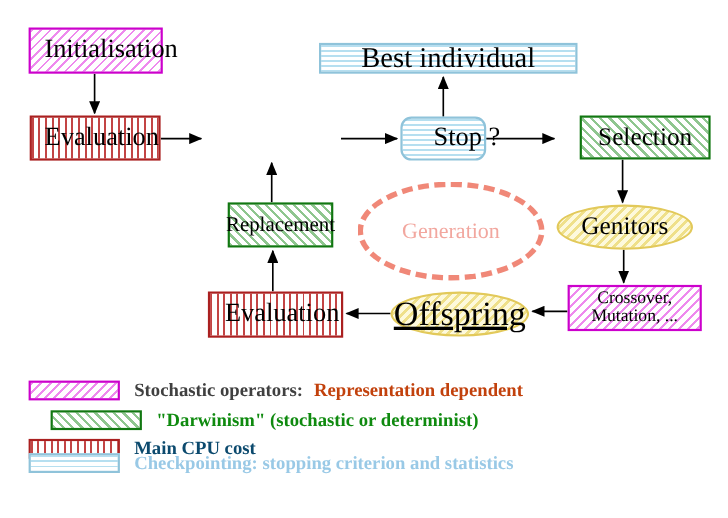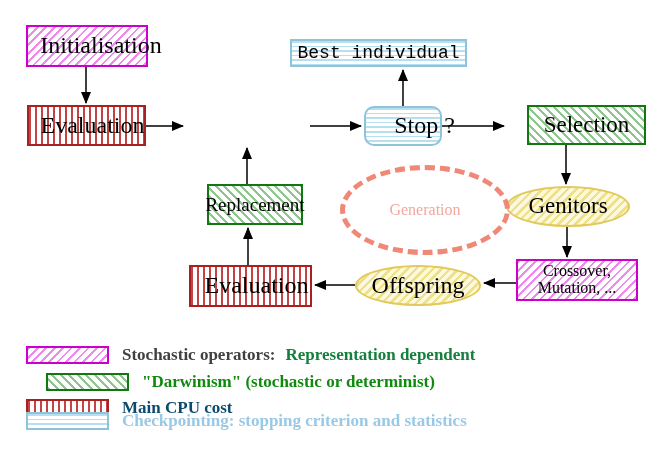--- a/index.html
+++ b/index.html
@@ -34,42 +34,42 @@
     border:2px solid #8FC3DA;
     background:repeating-linear-gradient(180deg,#B6DFF0 0 1.6px,rgba(255,255,255,0) 1.6px 4.6px),#fff;
   }
   .ellipse{border-radius:50%;}
   .rounded{border-radius:10px;}
 
   
   #n-init{left:26px;top:25px;width:122px;height:42px;font-size:24px;padding-left:28px;}
   #n-eval-top{left:27px;top:105px;width:119px;height:41px;font-size:24px;}
   #n-parents{left:185px;top:105px;width:125px;height:40px;font-size:23px;}
-  #n-best{left:290px;top:39px;width:177px;height:28px;font-size:18px;font-family:Liberation Mono, monospace;}
+  #n-best{left:290px;top:39px;width:235px;height:28px;font-size:26px;}
   #n-stop{left:364px;top:106px;width:78px;height:40px;font-size:24px;padding-left:43px;}
   #n-selection{left:507px;top:105px;width:119px;height:40px;font-size:23px;}
   #n-genitors{left:506px;top:186px;width:124px;height:41px;font-size:23px;}
   #n-crossover{left:516px;top:259px;width:122px;height:42px;font-size:16px;flex-direction:column;}
-  #n-offspring{left:355px;top:265px;width:126px;height:41px;font-size:24px;}
+  #n-offspring{left:355px;top:265px;width:126px;height:41px;font-size:31px;text-decoration:underline;}
   #n-eval-bot{left:189px;top:265px;width:123px;height:42px;font-size:24px;}
   #n-replacement{left:187px;top:184px;width:96px;height:41px;font-size:19px;}
   #n-generation{
-    left:340px;top:165px;width:170px;height:90px;font-size:16px;
+    left:325px;top:165px;width:170px;height:90px;font-size:20px;
     border:5px dashed #F08878;border-radius:50%;color:#F2A79F;background:transparent;
   }
 
   #arrows{position:absolute;left:0;top:0;width:662px;height:471px;pointer-events:none;}
 
   
   .legend-row{position:absolute;left:26px;display:flex;align-items:center;}
   .swatch{width:83px;height:18px;box-sizing:border-box;flex:0 0 auto;}
   .legend-text{margin-left:13px;font-size:17px;font-weight:bold;white-space:nowrap;}
   #lg1{top:345px;} #lg2{top:372px;} #lg3{top:398px;} #lg4{top:411px;}
   .t-magenta{color:#404040;}
-  .t-yellow{color:#15803d;margin-left:10px;}
+  .t-yellow{color:#c2410c;margin-left:10px;}
   .t-green{color:#0F8A0F;}
   .t-red{color:#0c4a6e;}
   .t-blue{color:#99C9E6;}
 </style>
 </head>
 <body>
 
 <div id="stage">
 
   <svg id="arrows" width="662" height="471" viewBox="0 0 662 471">

